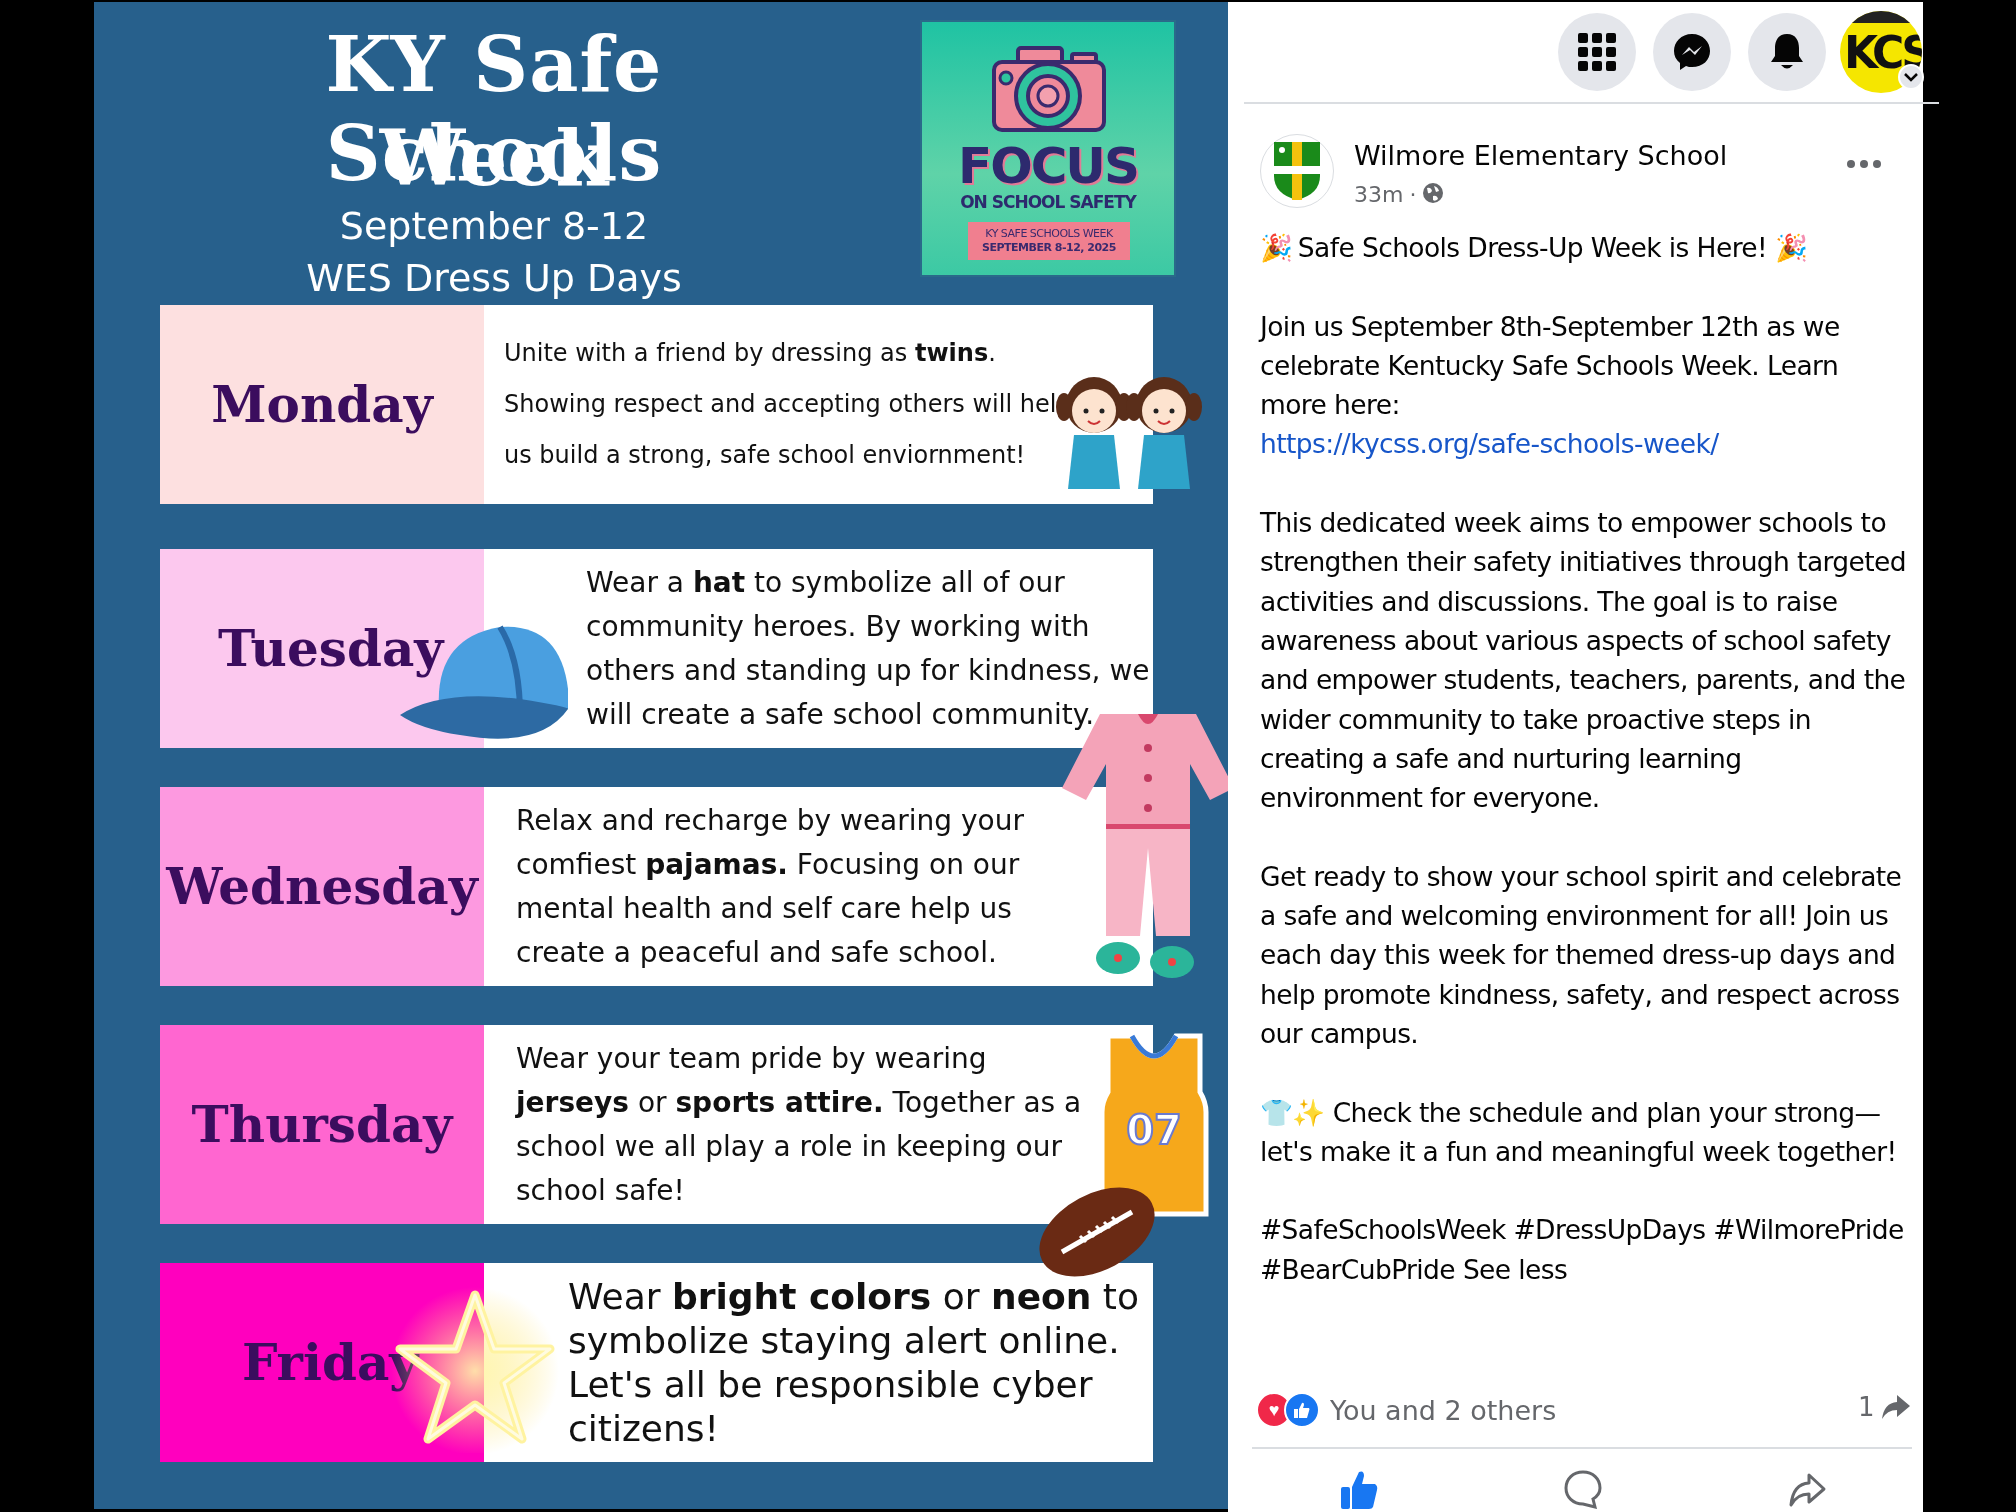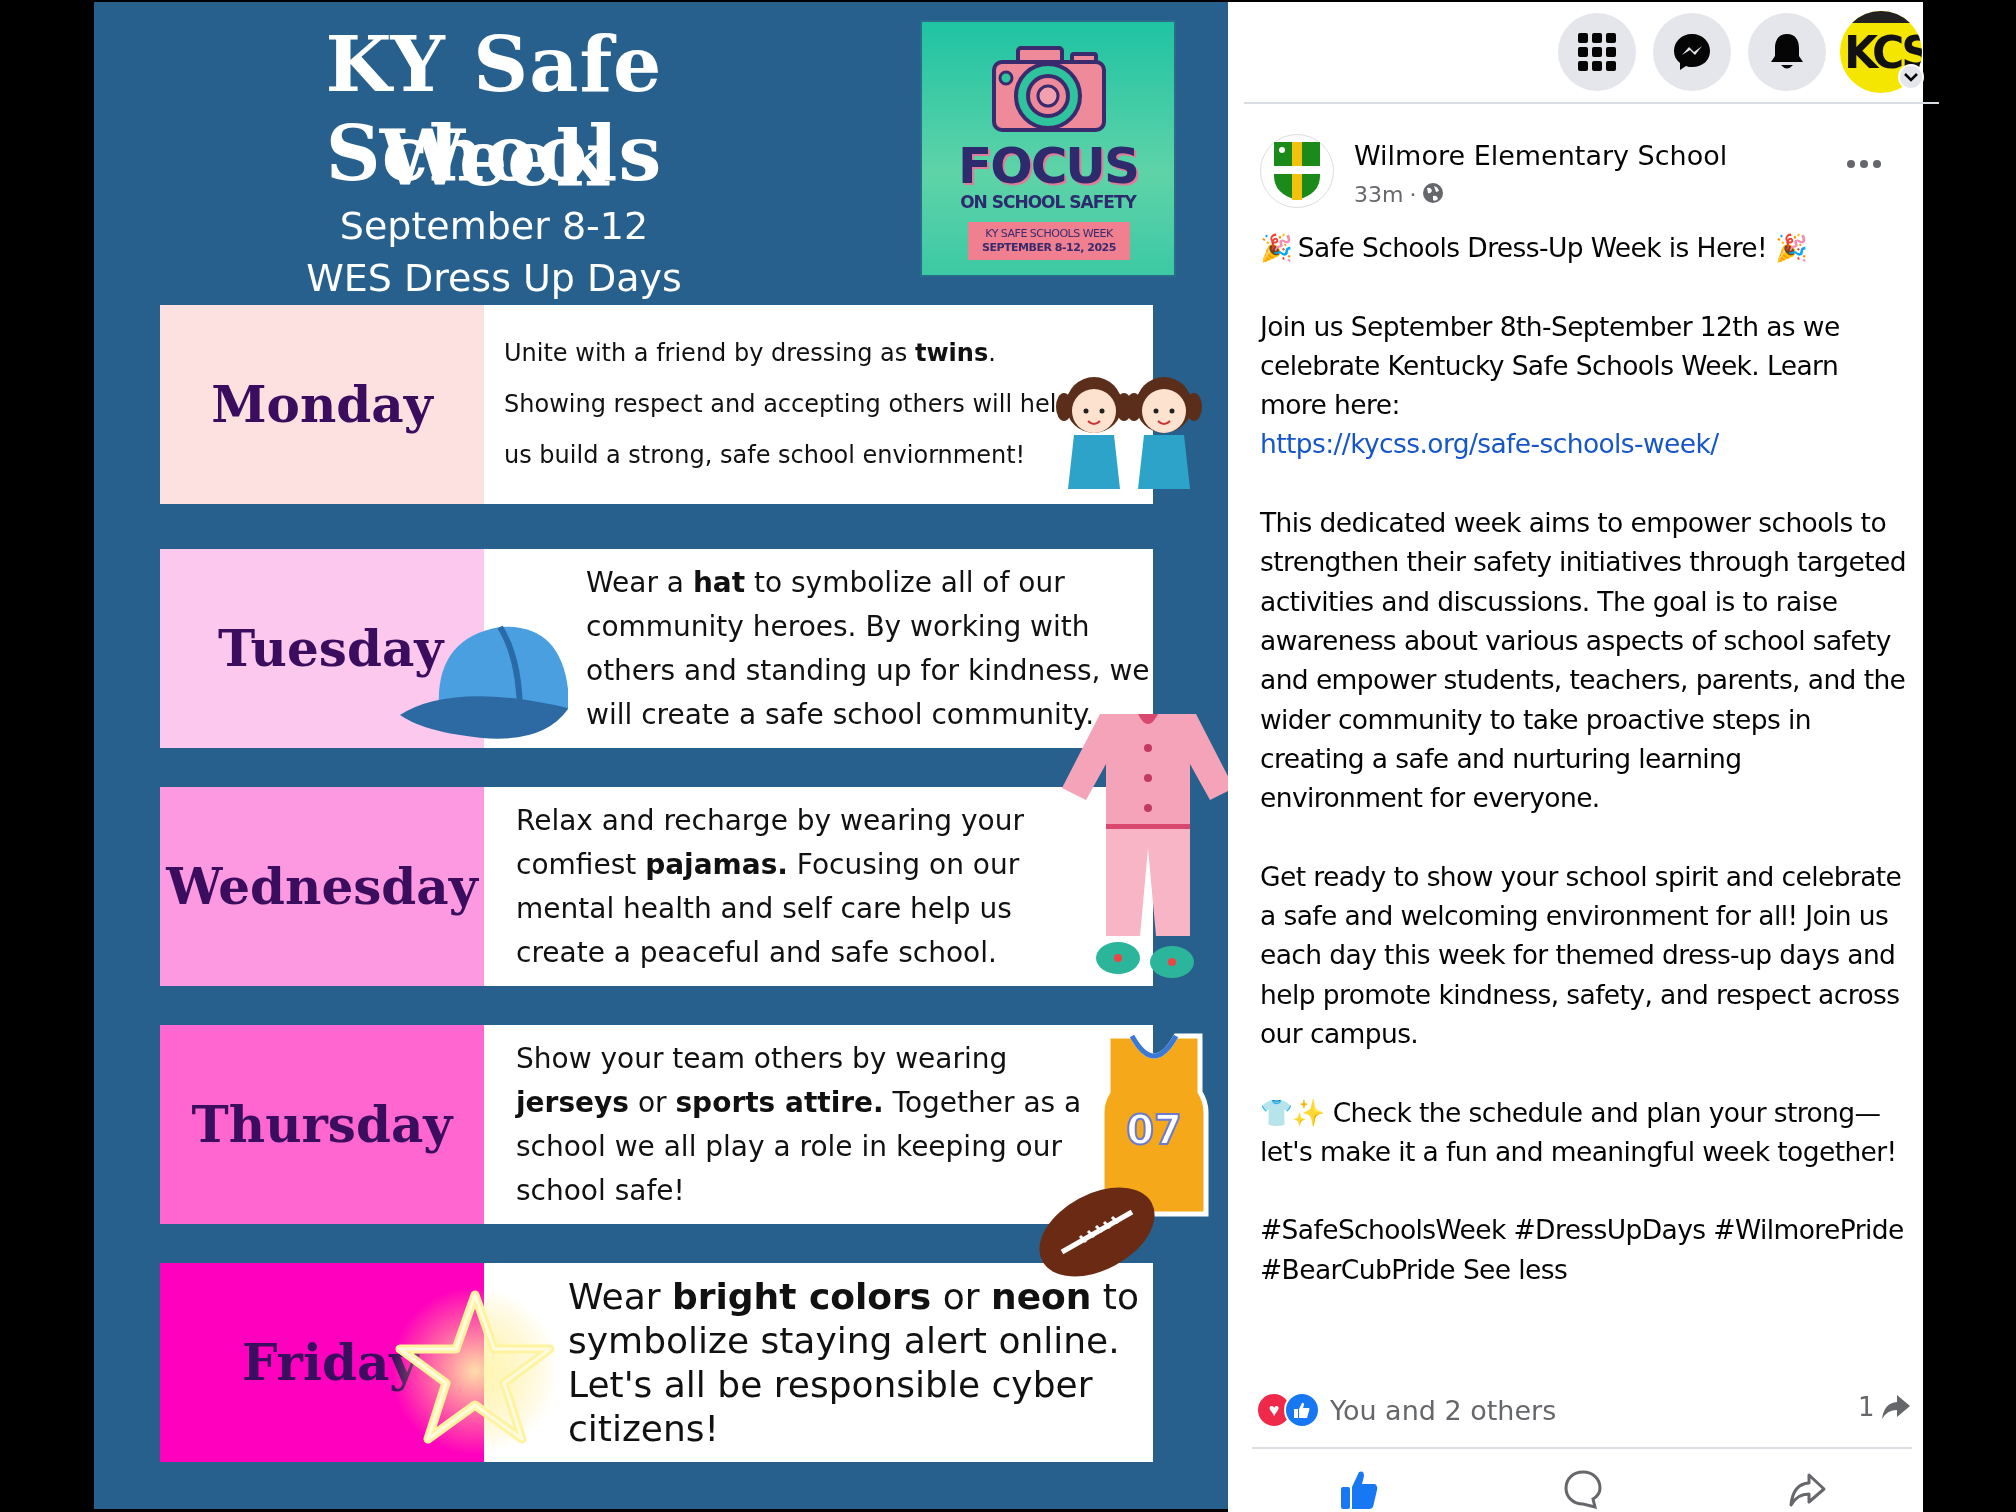--- a/index.html
+++ b/index.html
@@ -148,21 +148,21 @@
   <div class="row" id="row-wed">
     <div class="day">Wednesday</div>
     <div class="desc">
       <p><span>Relax and recharge by wearing your comfiest </span><b>pajamas.</b><span> Focusing on our mental health and self care help us create a peaceful and safe school.</span></p>
     </div>
   </div>
 
   <div class="row" id="row-thu">
     <div class="day">Thursday</div>
     <div class="desc">
-      <p><span>Show your team others by wearing </span><b>jerseys</b><span> or </span><b>sports attire.</b><span> Together as a school we all play a role in keeping our school safe!</span></p>
+      <p><span>Wear your team pride by wearing </span><b>jerseys</b><span> or </span><b>sports attire.</b><span> Together as a school we all play a role in keeping our school safe!</span></p>
     </div>
   </div>
 
   <div class="row" id="row-fri">
     <div class="day">Friday</div>
     <div class="desc">
       <p><span>Wear </span><b>bright colors</b><span> or </span><b>neon</b><span> to symbolize staying alert online. Let's all be responsible cyber citizens!</span></p>
     </div>
     <svg class="art" style="left:230px;top:20px;width:170px;height:170px" viewBox="0 0 170 170">
       <defs>

